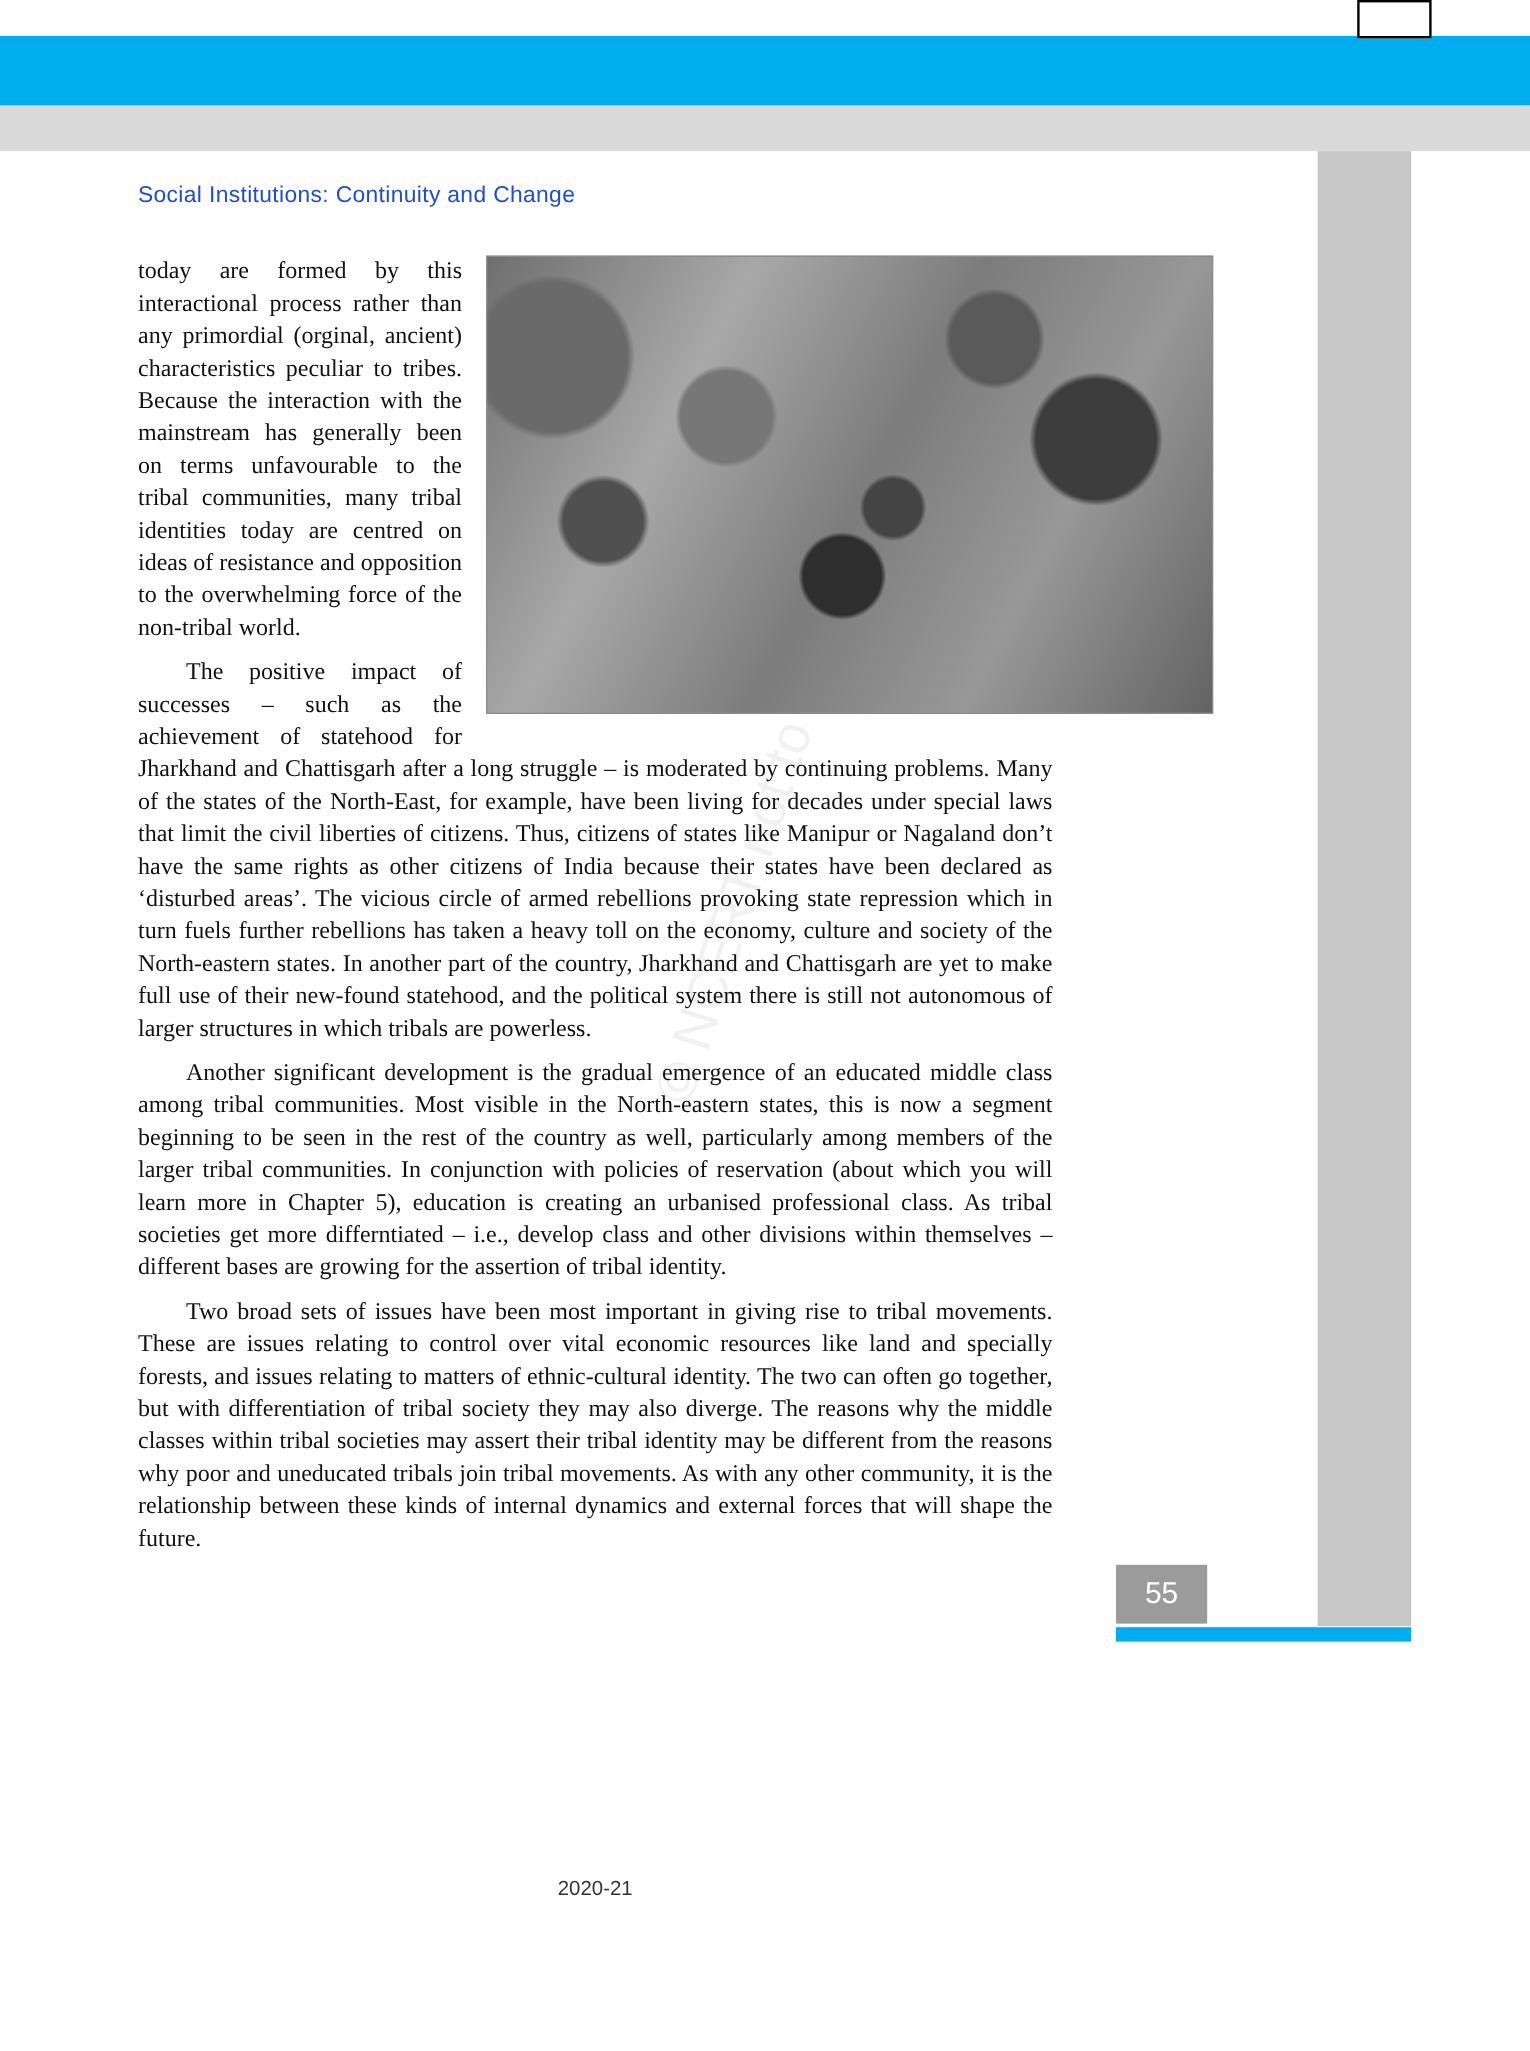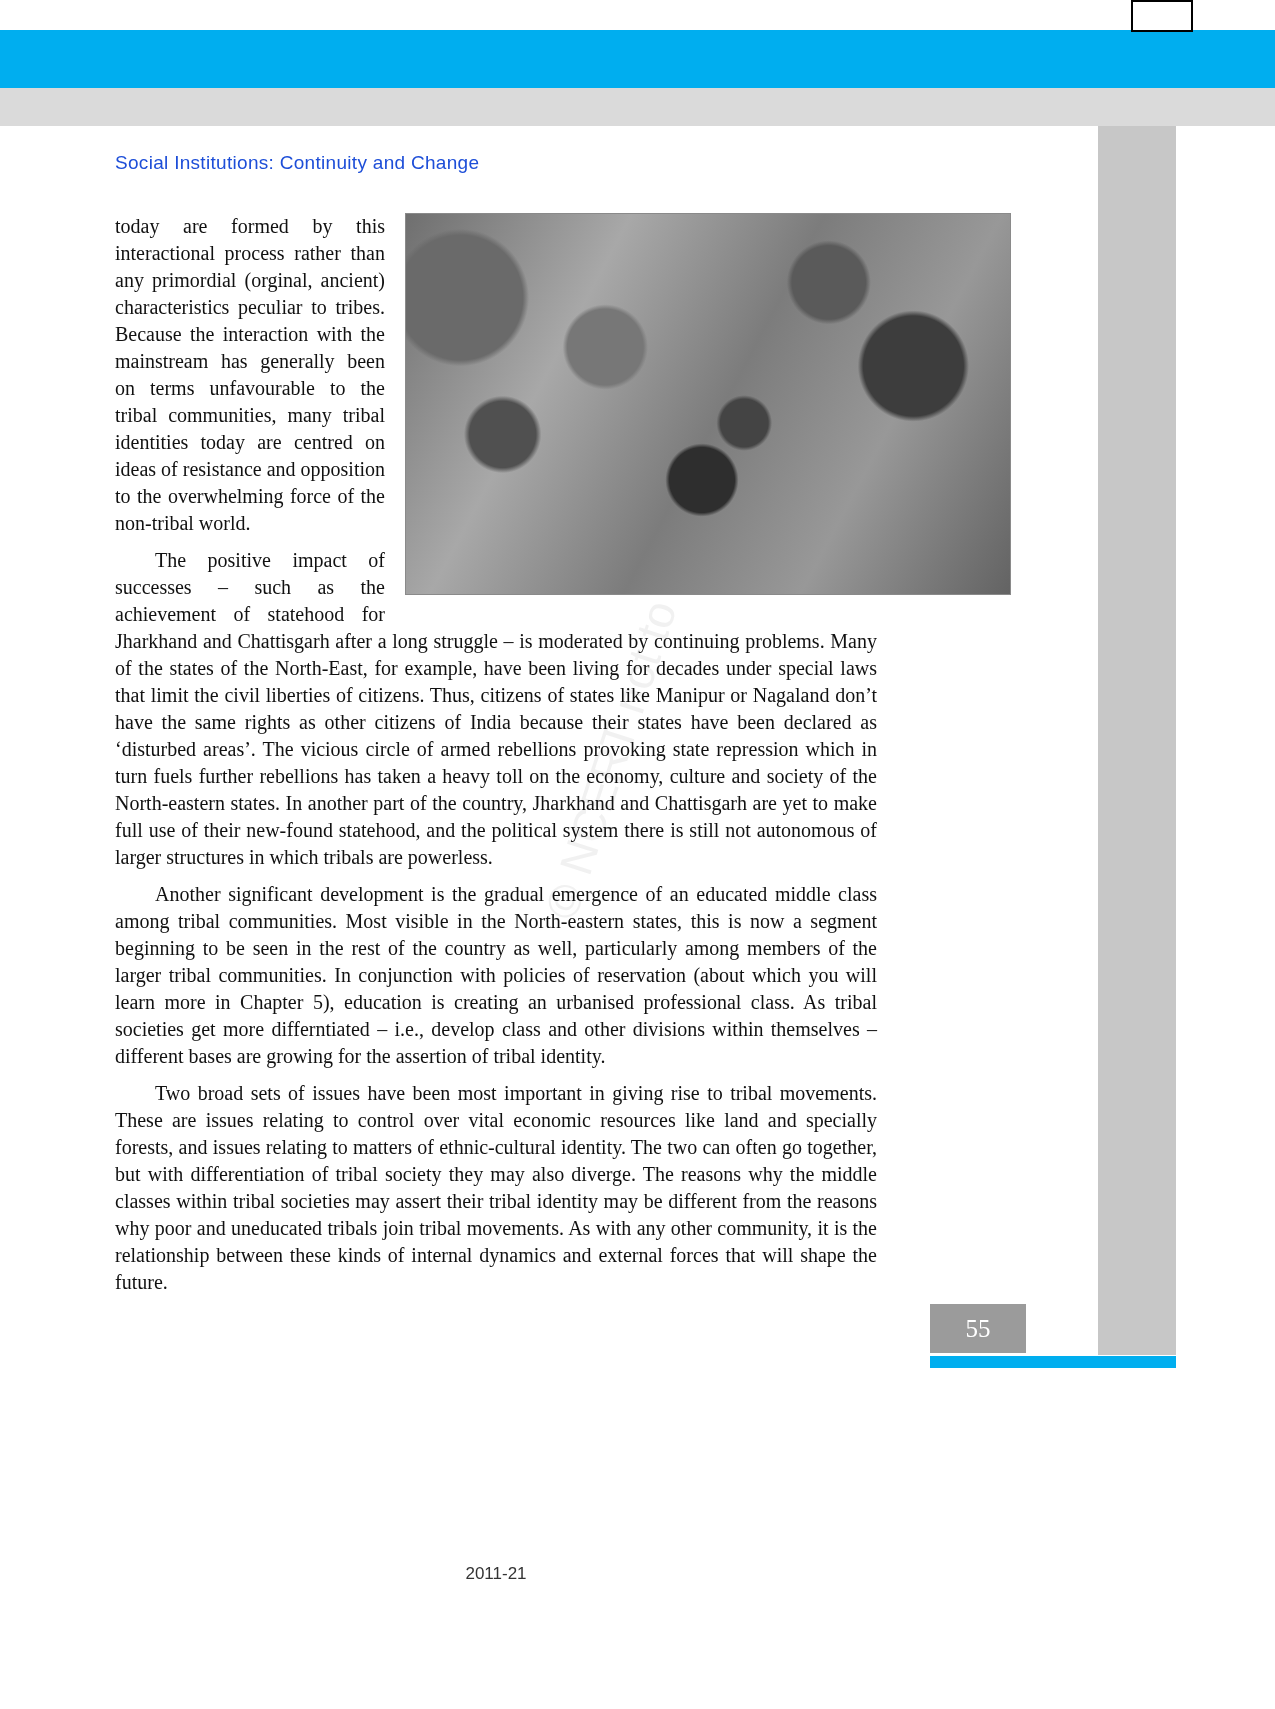--- a/index.html
+++ b/index.html
@@ -36,24 +36,24 @@
   
   .side-strip {
     position: absolute;
     top: 126px; left: 1098px;
     width: 78px; height: 1229px;
     background: var(--strip-gray, #c7c7c7);
   }
   .page-num-box {
     position: absolute;
     top: 1304px; left: 930px;
-    width: 96px; height: 49px;
+    width: 76px; height: 49px;
     background: var(--pagebox-gray, #9b9b9b);
     color: #ffffff;
-    font-family: Liberation Serif, serif;
+    font-family: Liberation Sans, sans-serif;
     font-size: 25px;
     display: flex;
     align-items: center;
     justify-content: center;
   }
   .cyan-stripe {
     position: absolute;
     top: 1356px; left: 930px;
     width: 246px; height: 12px;
     background: var(--accent, #00AEEF);
@@ -161,13 +161,13 @@
     <div class="photo"></div>
   </figure>
 
   <p>today are formed by this interactional process rather than any primordial (orginal, ancient) characteristics peculiar to tribes.  Because the interaction with the mainstream has generally been on terms unfavourable to the tribal communities, many tribal identities today are centred on ideas of resistance and opposition to the overwhelming force of the non-tribal world.</p>
   <p class="indent">The positive impact of successes – such as the achievement of statehood for Jharkhand and Chattisgarh after a long struggle – is moderated by continuing problems.  Many of the states of the North-East, for example, have been living for decades under special laws that limit the civil liberties of citizens.  Thus, citizens of states like Manipur or Nagaland don’t have the same rights as other citizens of India because their states have been declared as ‘disturbed areas’.  The vicious circle of armed rebellions provoking state repression which in turn fuels further rebellions has taken a heavy toll on the economy, culture and society of the North-eastern states.  In another part of the country, Jharkhand and Chattisgarh are yet to make full use of their  new-found statehood, and the political system there is still not autonomous of larger structures in which tribals are powerless.</p>
   <p class="indent">Another significant development is the gradual emergence of an educated middle class among tribal communities.  Most visible in the North-eastern states, this is now a segment beginning to be seen in the rest of the country as well, particularly among members of the larger tribal communities.  In conjunction with policies of reservation (about which you will learn more in Chapter 5), education is creating an urbanised professional class.  As tribal societies get more differntiated – i.e., develop class and other divisions within themselves – different bases are growing for the assertion of tribal identity.</p>
   <p class="indent">Two broad sets of issues have been most important in giving rise to tribal movements.  These are issues relating to control over vital economic resources like land and specially forests, and issues relating to matters of ethnic-cultural identity.  The two can often go together, but with differentiation of tribal society they may also diverge.  The reasons why the middle classes within tribal societies may assert their tribal identity may be different from the reasons why poor and uneducated tribals join tribal movements.  As with any other community, it is the relationship between these kinds of internal dynamics and external forces that will shape the future.</p>
 
 </div>
 
-<div class="footer">2011-21</div>
+<div class="footer">2020-21</div>
 
 </body></html>

